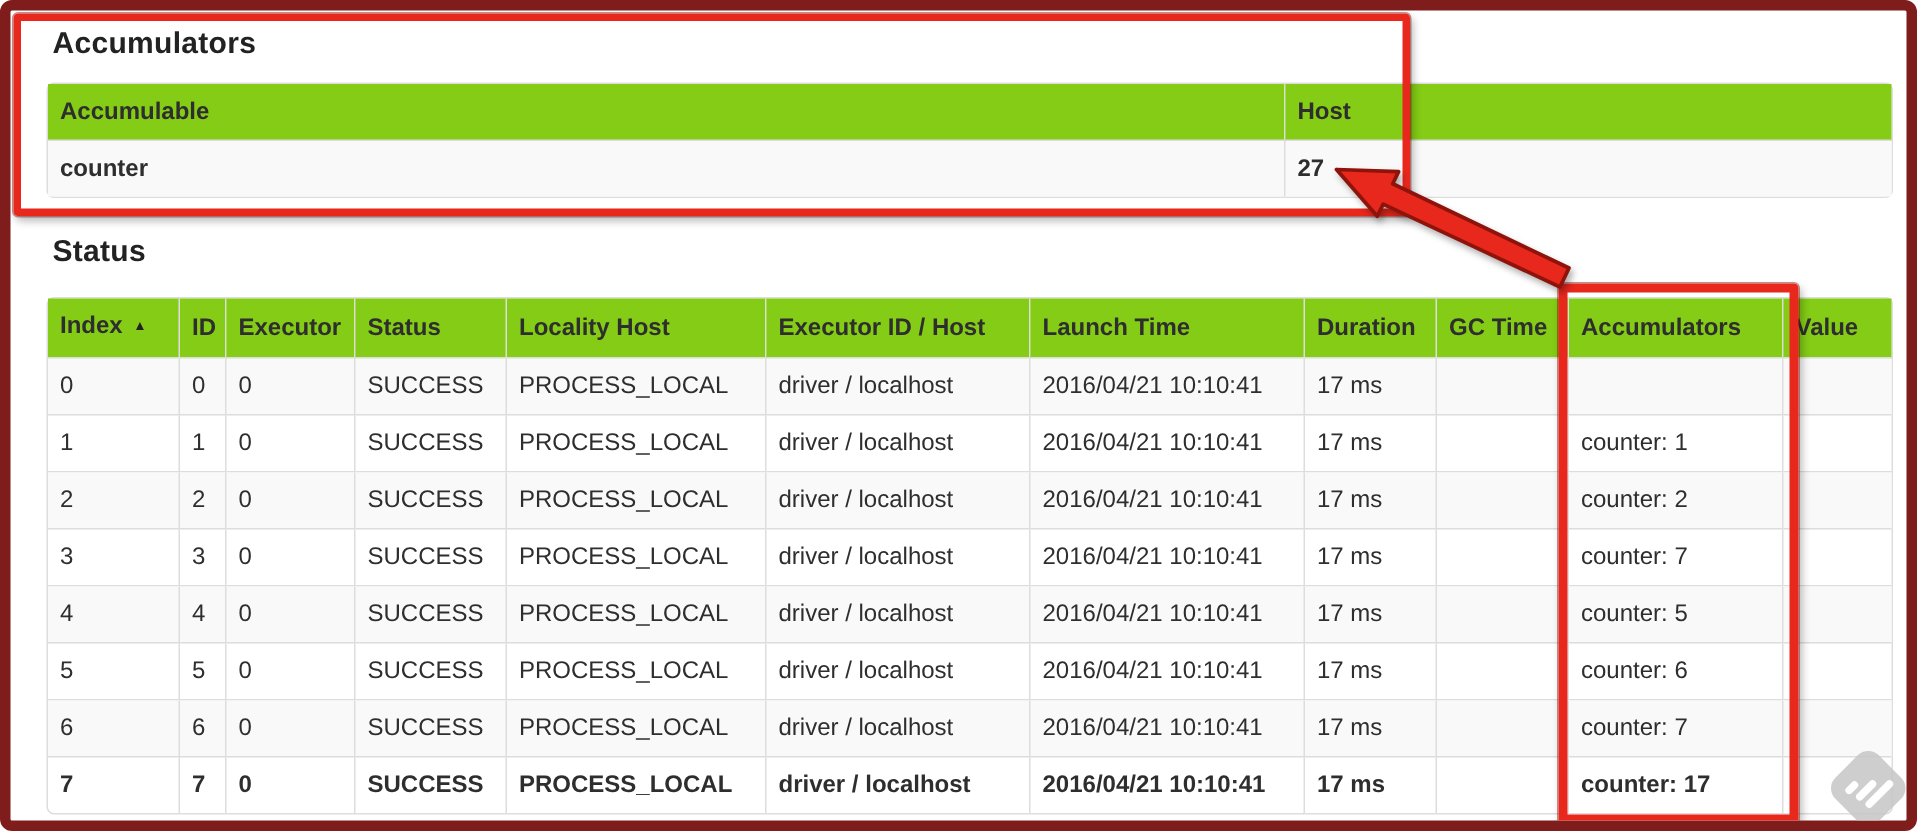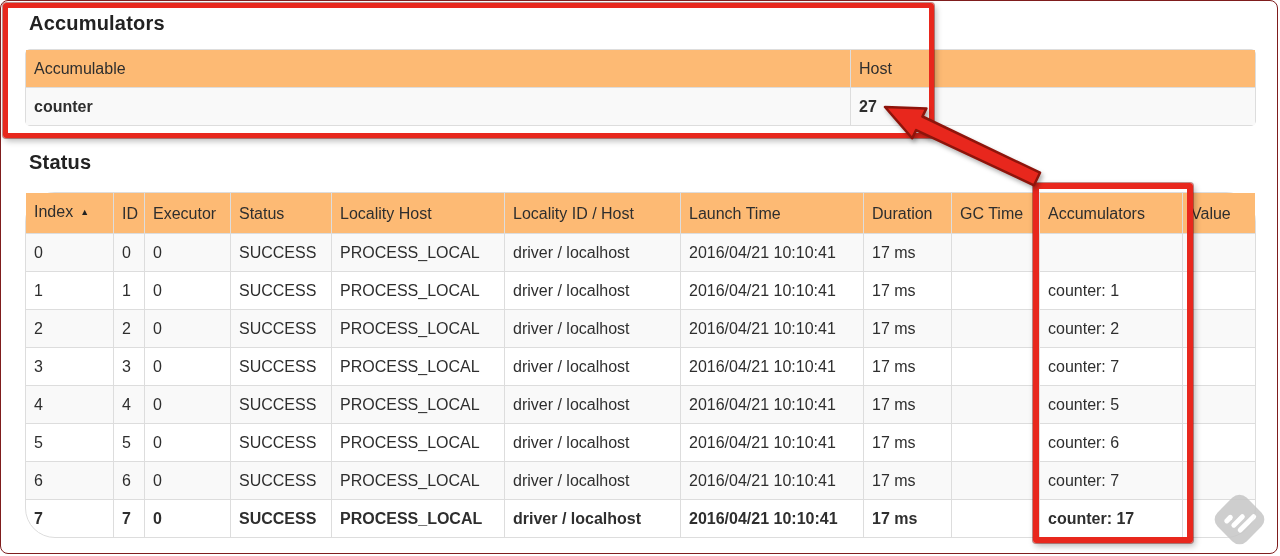--- a/index.html
+++ b/index.html
@@ -6,43 +6,43 @@
     --anno-red:#e8271d;
     --tbl-border:#dddddd;
     --stripe:#f9f9f9;
     --text:#2e2e2e;
   }
   *{box-sizing:border-box;margin:0;padding:0;}
   html,body{background:#ffffff;}
   body{font-family:"Liberation Sans","DejaVu Sans",sans-serif;color:var(--text);}
   .frame{
     position:relative;width:1278px;height:554px;margin:0;
-    background:#fff;border:1px solid #7f1d1d;border-radius:8px;overflow:hidden;
+    background:#fff;border:7px solid #7f1d1d;border-radius:8px;overflow:hidden;
   }
   .section-title{
     position:absolute;left:28px;font-size:20px;font-weight:bold;color:#222;
     letter-spacing:.2px;
   }
   #acc-title{top:11px;}
   #tasks-title{top:150px;}
   table.ui-table{
     position:absolute;left:24px;width:1229px;
     border-collapse:separate;border-spacing:0;table-layout:fixed;
     border:1px solid var(--tbl-border);border-radius:5px;
     font-size:16px;
   }
   #acc-table{top:48px;}
-  #tasks-table{top:191px;border-radius:30px;}
+  #tasks-table{top:191px;}
   .ui-table th,.ui-table td{
     padding:8px 8px;line-height:21px;text-align:left;
     border-right:1px solid var(--tbl-border);
     overflow:hidden;white-space:nowrap;
   }
   .ui-table th:last-child,.ui-table td:last-child{border-right:none;}
-  .ui-table thead th{font-weight:normal;border-bottom:1px solid var(--tbl-border);background:#fdba74;}
+  .ui-table thead th{font-weight:bold;border-bottom:1px solid var(--tbl-border);background:#84cc16;}
   .ui-table tbody td{border-bottom:1px solid var(--tbl-border);}
   .ui-table tbody tr:last-child td{border-bottom:none;font-weight:bold;}
   .ui-table tbody tr:nth-child(odd){background:var(--stripe);}
   .sort-icon{font-size:9px;margin-left:7px;position:relative;top:-2px;color:#222;}
   
   .anno{position:absolute;pointer-events:none;z-index:20;}
   .anno-box{
     border:5px solid var(--anno-red);border-radius:3px;
     box-shadow:0 0 0 1px rgba(125,14,7,.45), 2px 3px 6px rgba(0,0,0,.28);
   }
@@ -106,21 +106,21 @@
       <col style="width:143px">
         <col style="width:72px">
     </colgroup>
     <thead>
       <tr>
           <th><span>Index</span><span class="sort-icon">▲</span></th>
           <th><span>ID</span></th>
           <th><span>Executor</span></th>
           <th><span>Status</span></th>
           <th><span>Locality Host</span></th>
-          <th><span>Locality ID / Host</span></th>
+          <th><span>Executor ID / Host</span></th>
           <th><span>Launch Time</span></th>
           <th><span>Duration</span></th>
           <th><span>GC Time</span></th>
           <th><span>Accumulators</span></th>
           <th><span>Value</span></th>
         </tr>
     </thead>
     <tbody>
         <tr>
           <td>0</td>

